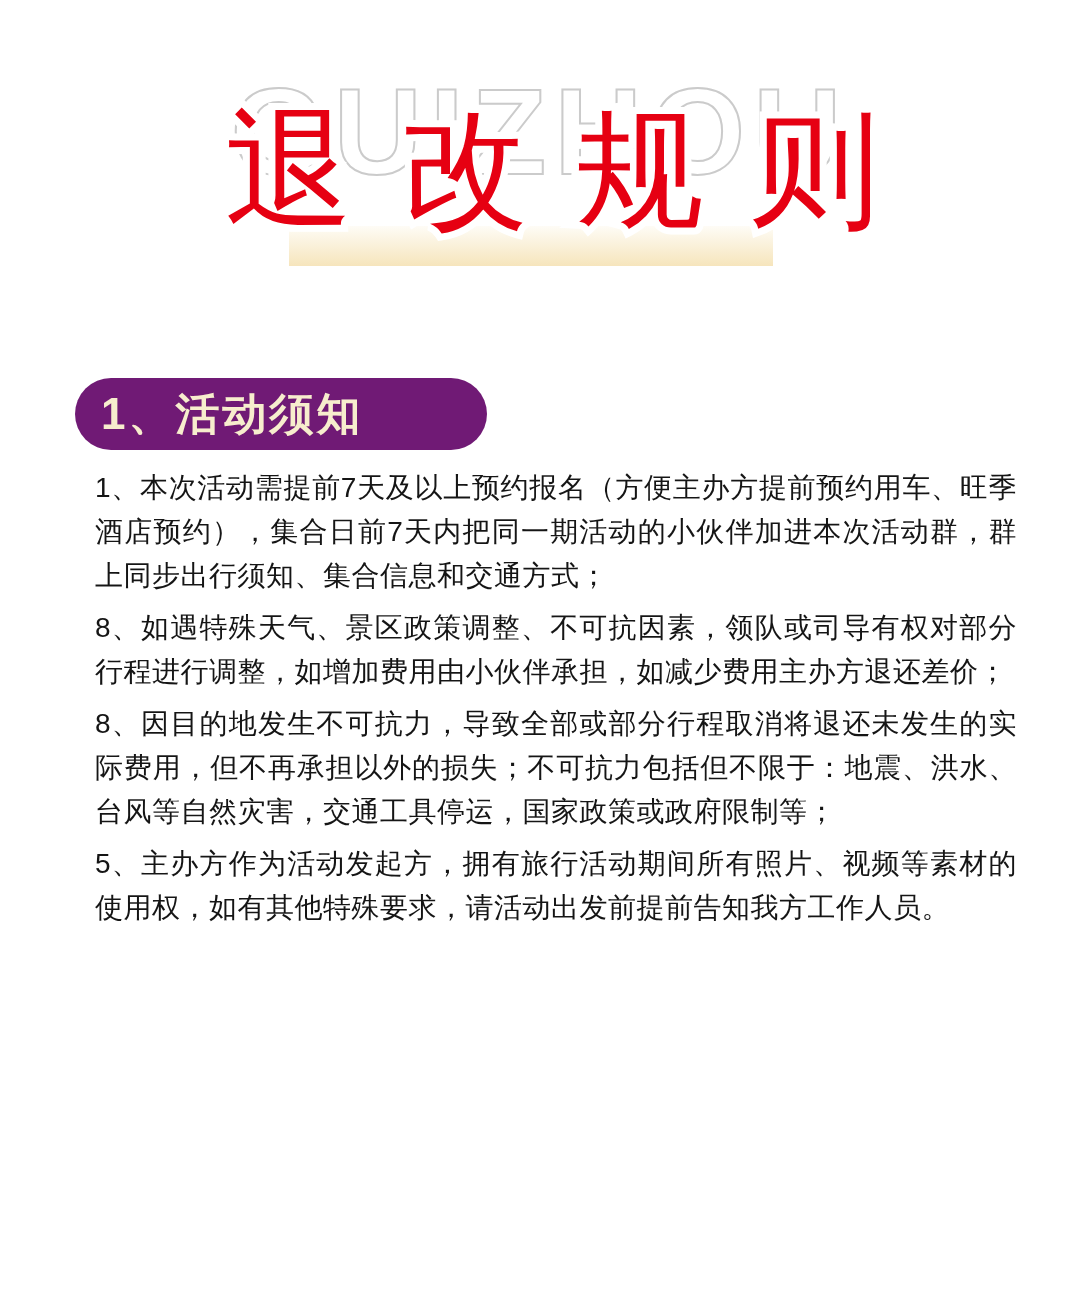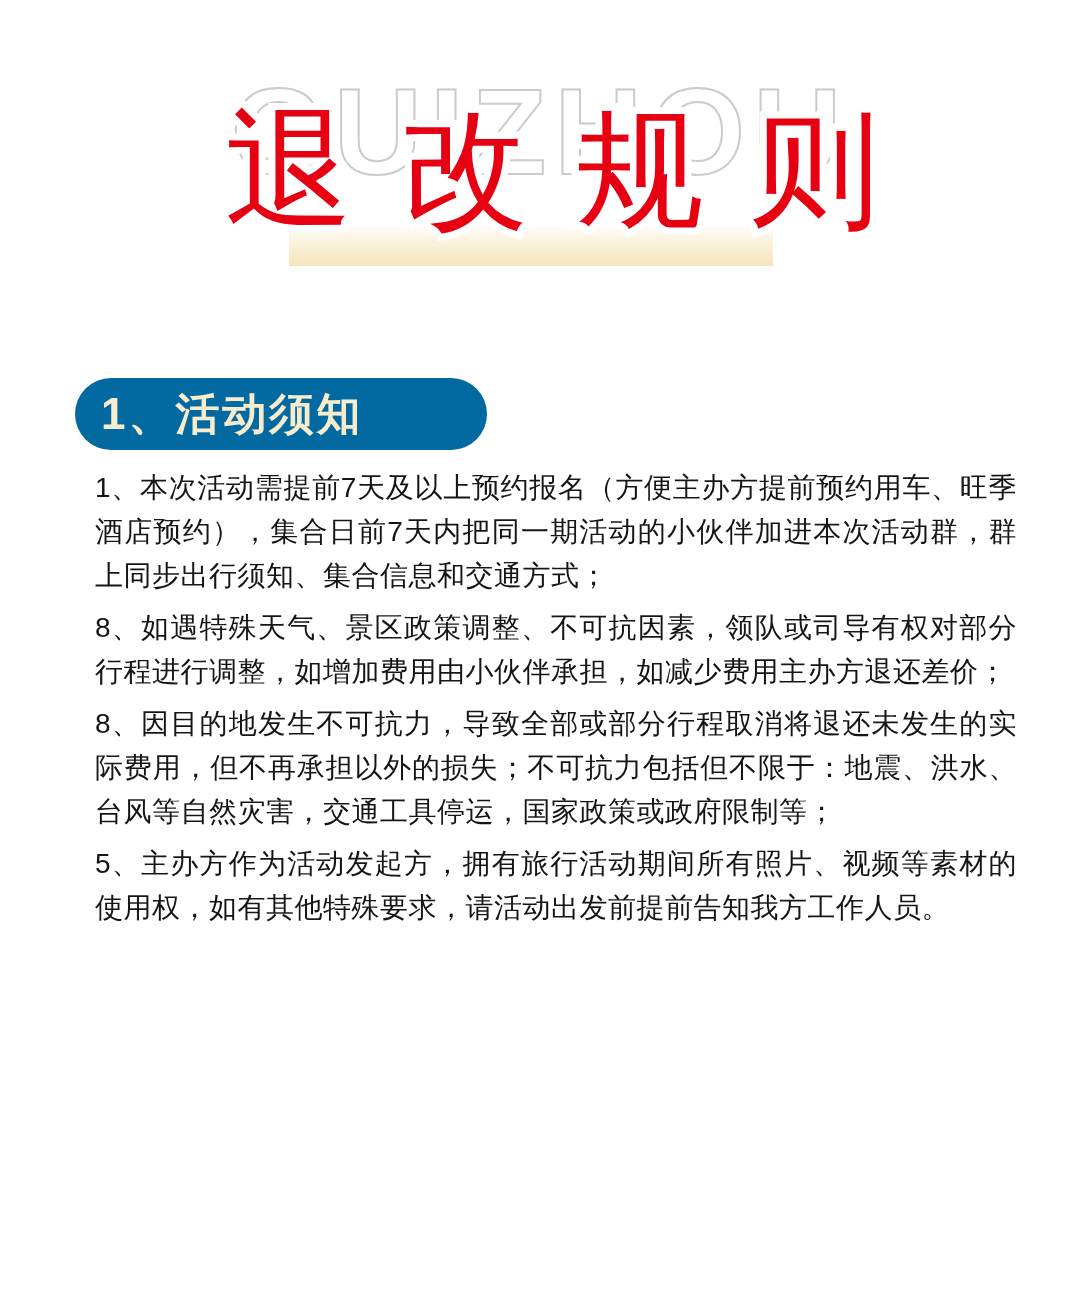--- a/index.html
+++ b/index.html
@@ -67,21 +67,21 @@
     color: #e60012;
   }
 
   
   .section-pill {
     position: absolute;
     top: 378px;
     left: 75px;
     width: 412px;
     height: 72px;
-    background: #0369a1;
+    background: #701a75;
     border-radius: 36px;
     display: flex;
     align-items: center;
     z-index: 5;
   }
   .section-pill-label {
     padding-left: 26px;
     font-size: 44px;
     font-weight: 800;
     letter-spacing: 3px;

